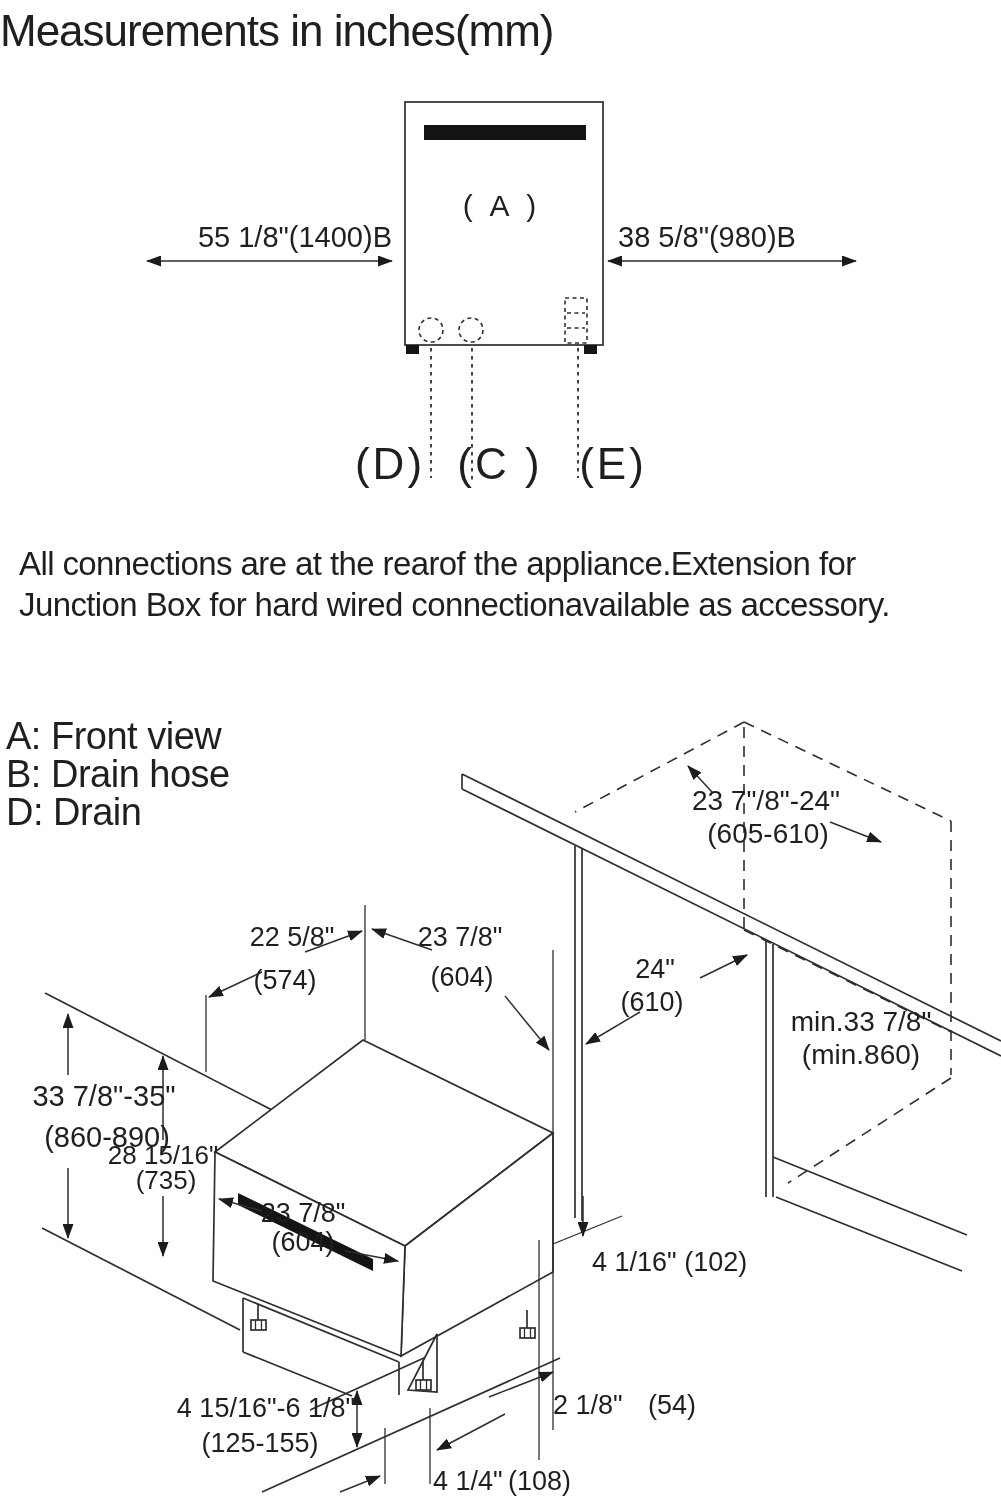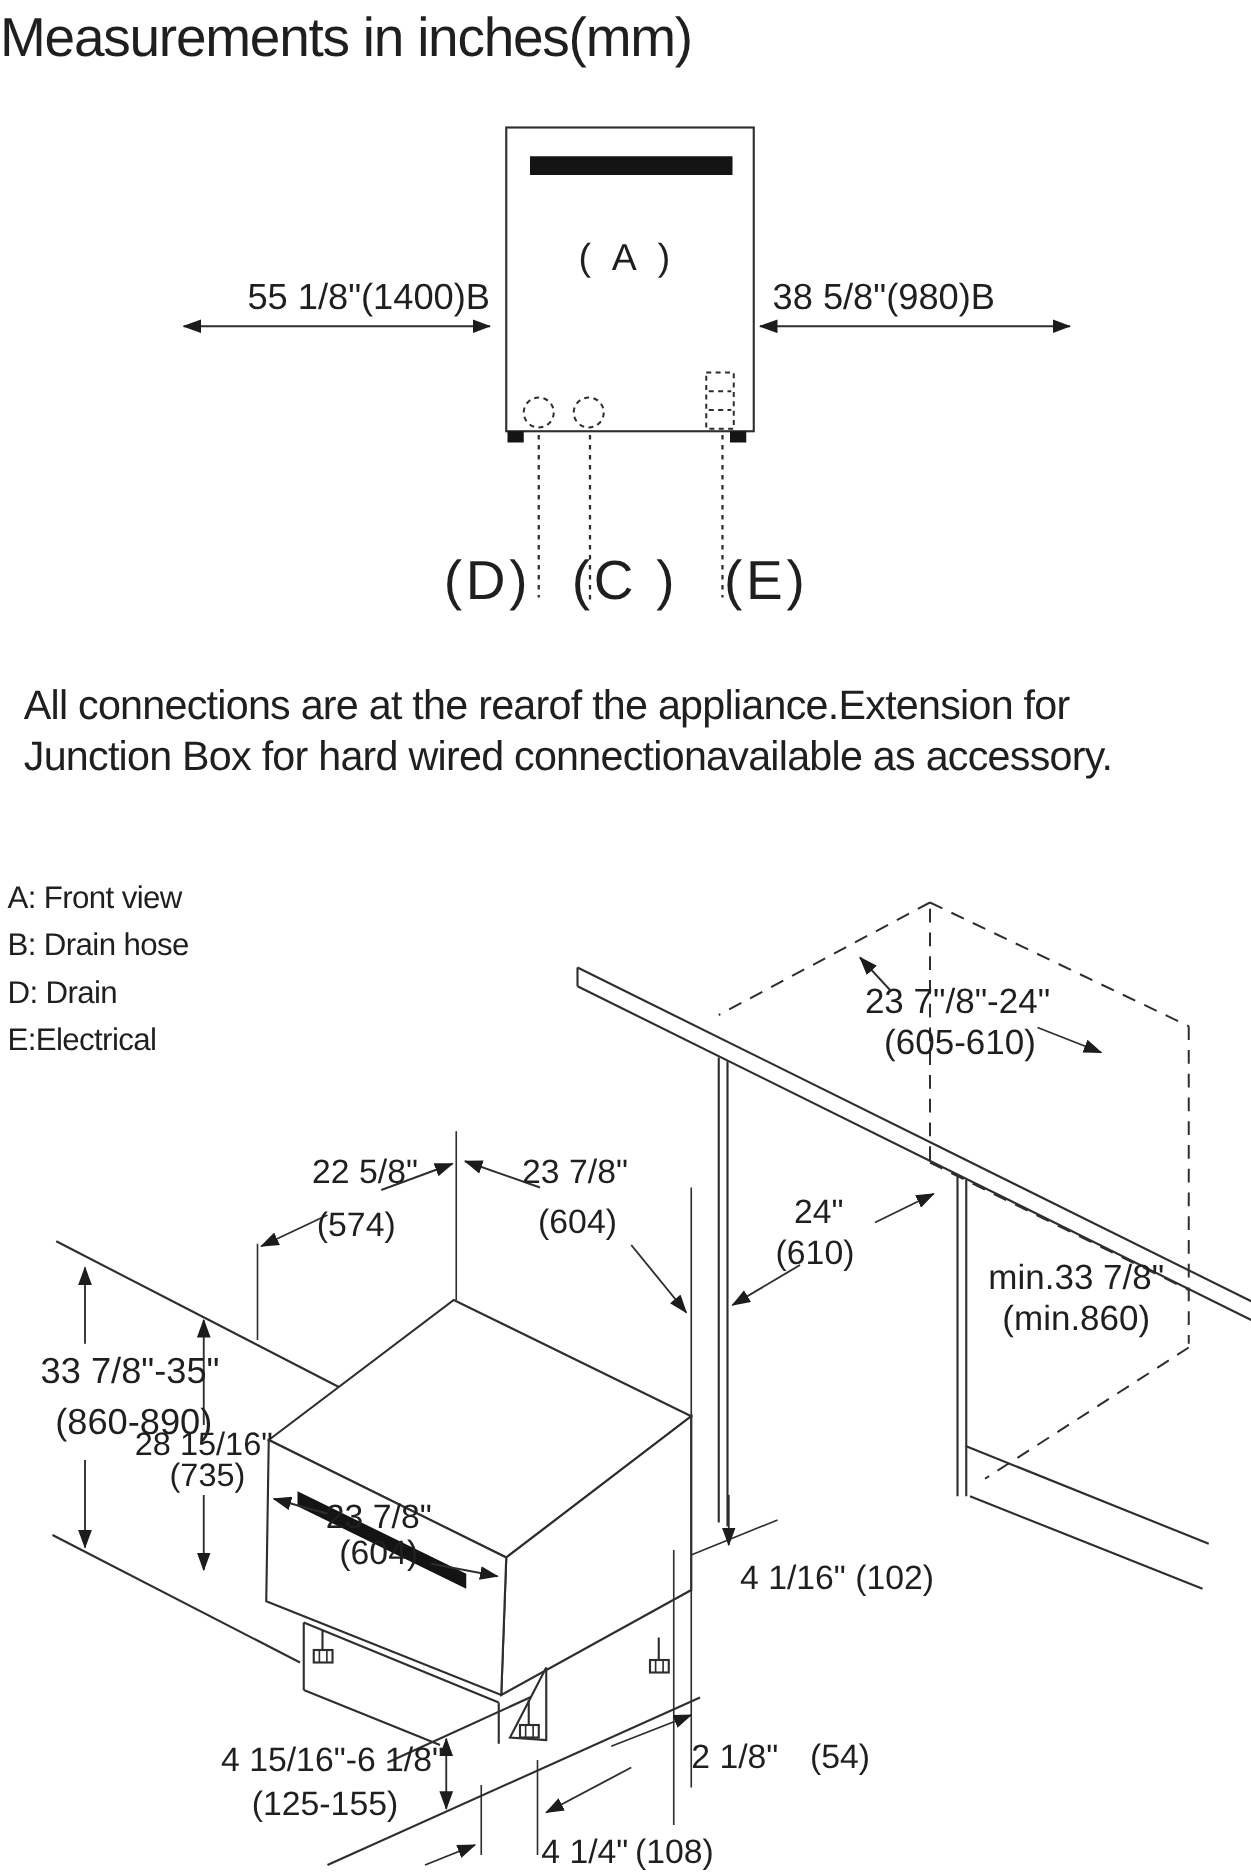--- a/index.html
+++ b/index.html
@@ -11,22 +11,22 @@
   .abs{position:absolute;}
   #title{
     top:6px;left:0;width:885px;
     font-size:44px;letter-spacing:-1px;color:#1f1f1f;
   }
   #notes{
     top:543px;left:7px;width:990px;
     font-size:33px;line-height:41px;letter-spacing:-0.6px;color:#1f1f1f;margin-left:12px;
   }
   #legend{
-    top:699px;left:6px;width:360px;
-    font-size:25px;line-height:38px;letter-spacing:-0.5px;color:#1f1f1f;
+    top:717px;left:6px;width:360px;
+    font-size:38px;line-height:38px;letter-spacing:-0.5px;color:#1f1f1f;
   }
   svg text{
     font-family:"Liberation Sans","DejaVu Sans",sans-serif;
     fill:#1f1f1f;
   }
   .ln{stroke:#2e2e2e;stroke-width:1.7;fill:none;}
   .thin{stroke:#2e2e2e;stroke-width:1.3;fill:none;}
   .dim{stroke:#2e2e2e;stroke-width:1.5;fill:none;}
   .dash{stroke:#2e2e2e;stroke-width:1.6;fill:none;stroke-dasharray:11 8;}
   .dot{stroke:#2e2e2e;stroke-width:1.8;fill:none;stroke-dasharray:3.5 4.5;}
@@ -94,21 +94,20 @@
 
 <div id="notes" class="abs">
   <div>All connections are at the rearof the appliance.Extension for</div>
   <div>Junction Box for hard wired connectionavailable as accessory.</div>
 </div>
 
 <div id="legend" class="abs">
   <div>A: Front view</div>
   <div>B: Drain hose</div>
   <div>D: Drain</div>
-  <div>E:Electrical</div>
 </div>
 
 <svg class="abs" style="top:690px;left:0" width="1001" height="810" viewBox="0 690 1001 810">
   <defs>
     <marker id="ahB" markerUnits="userSpaceOnUse" markerWidth="15" markerHeight="11" refX="14" refY="5.5" orient="auto-start-reverse">
       <path d="M0,0 L15,5.5 L0,11 Z" fill="#1c1c1c"></path>
     </marker>
   </defs>
 
   <g>

